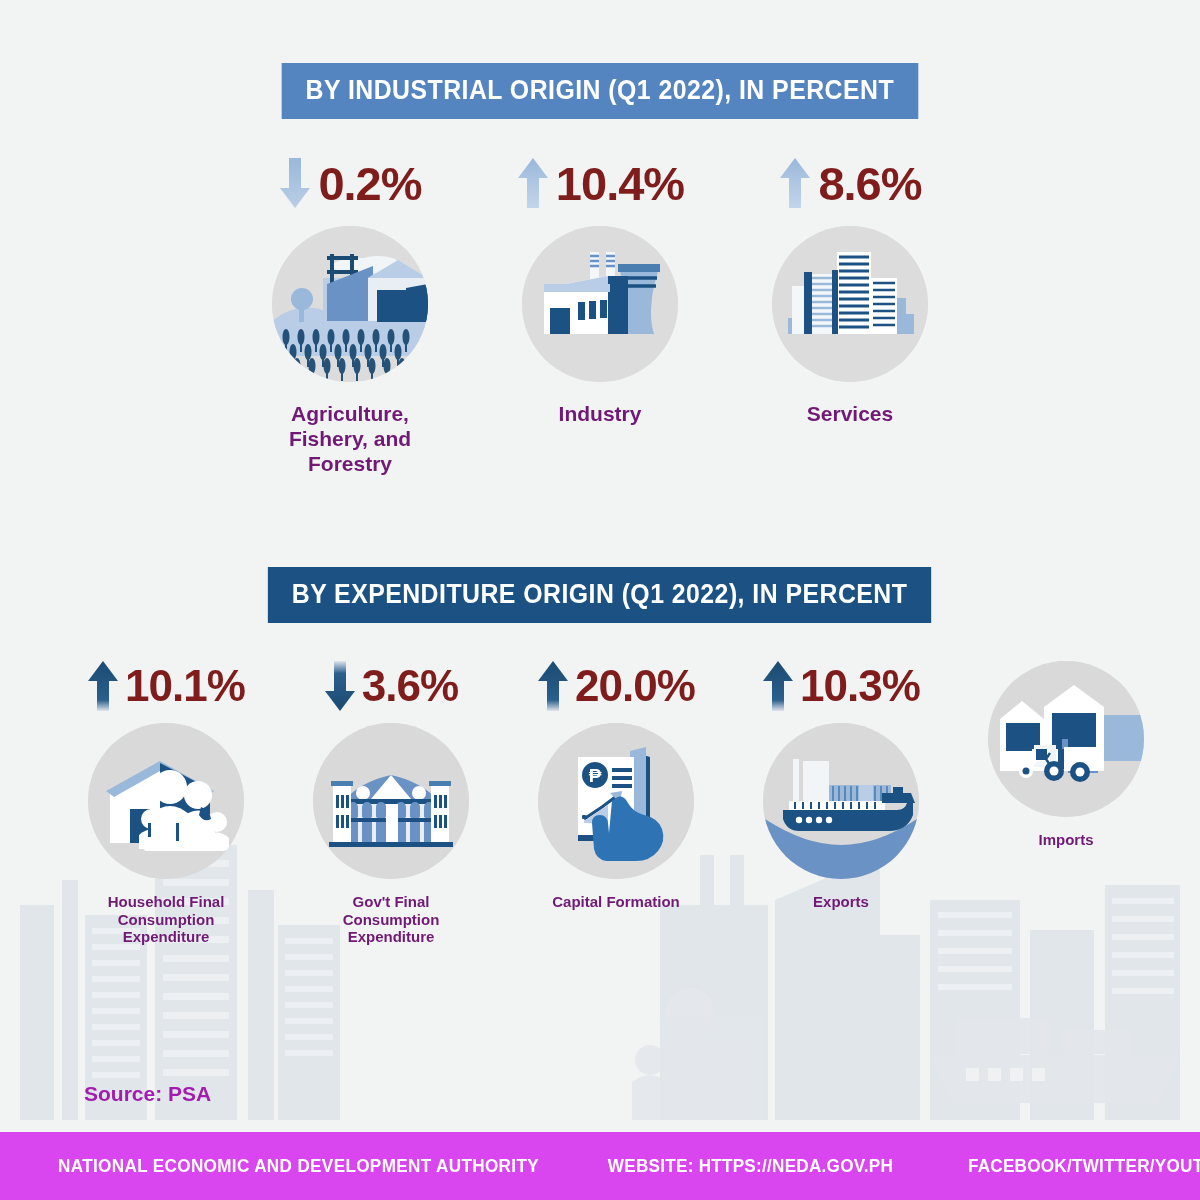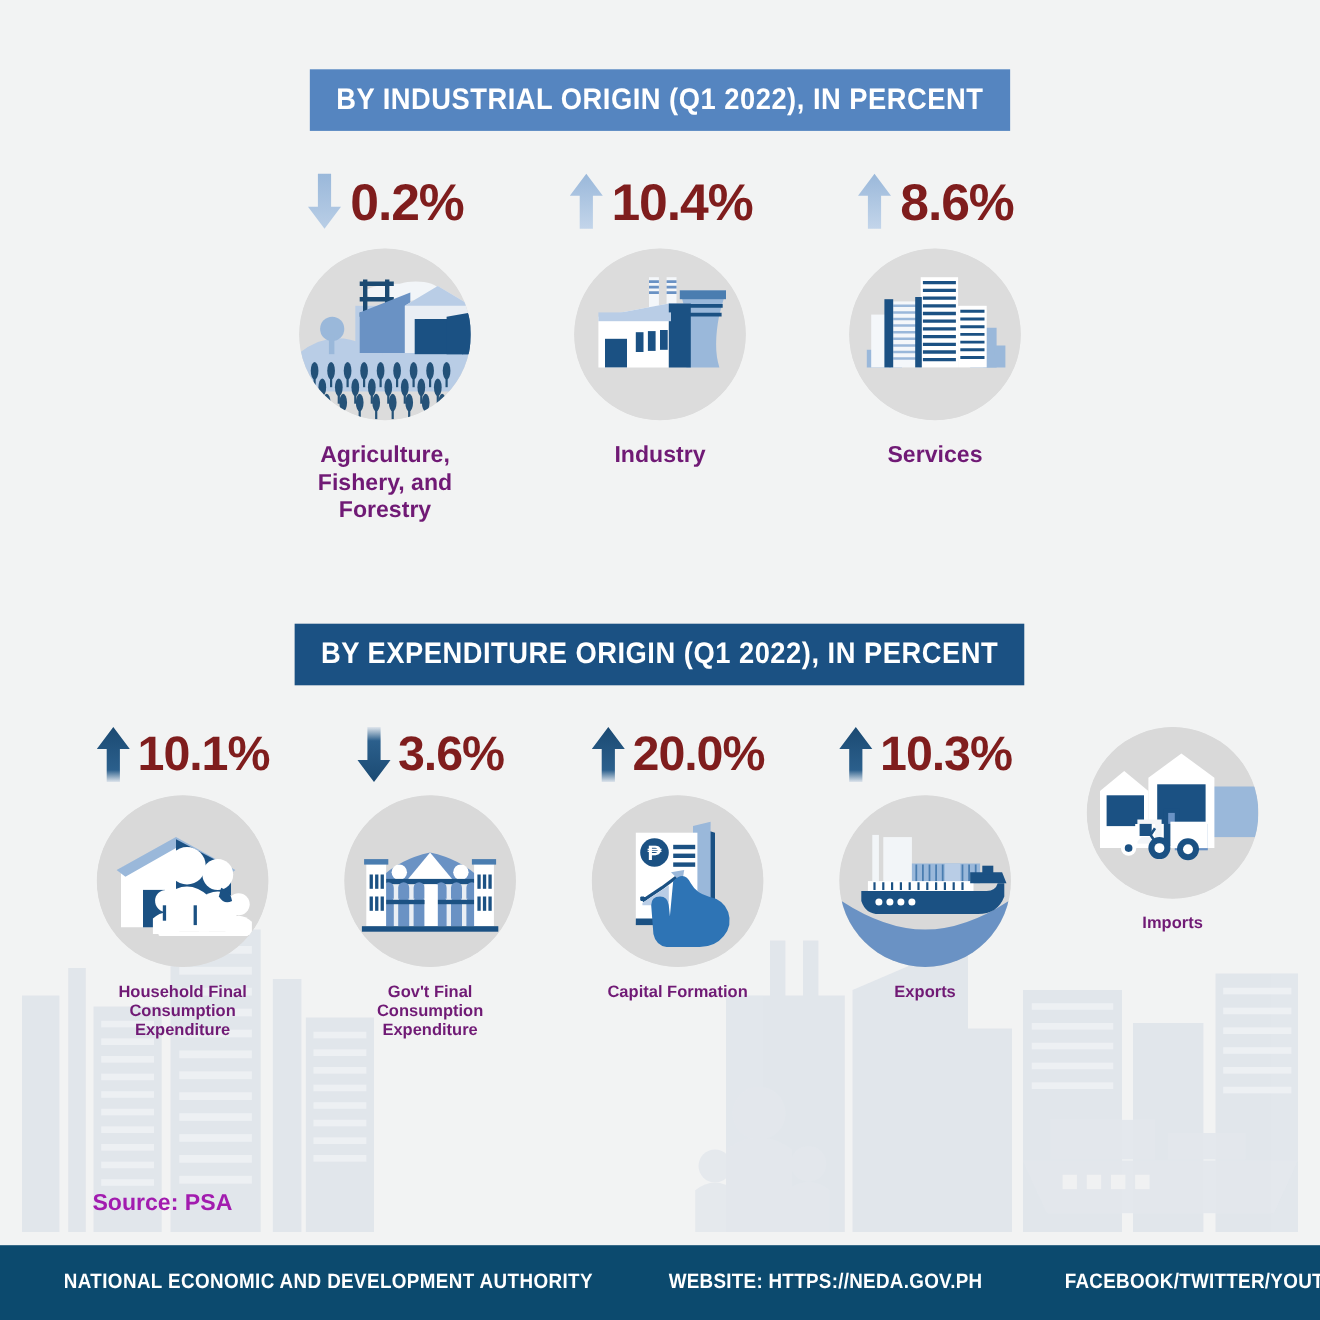--- a/index.html
+++ b/index.html
@@ -69,21 +69,21 @@
 
   
   .source {
     position:absolute; left:84px; top:1082px;
     color:#a21caf; font-size:21px; font-weight:700;
   }
 
   
   .footer {
     position:absolute; left:0; bottom:0; width:1200px; height:68px;
-    background:#0c4a6e;
+    background:#d946ef;
     display:flex; align-items:center;
     color:#fff;
   }
   .footer .seal { margin-left:44px; }
   .footer .org {
     font-size:19px; font-weight:700; letter-spacing:.4px; margin-left:14px;
     transform:scaleX(.9); transform-origin:left center; white-space:nowrap;
   }
   .footer .links {
     margin-left:auto; margin-right:30px; display:flex; gap:38px;

